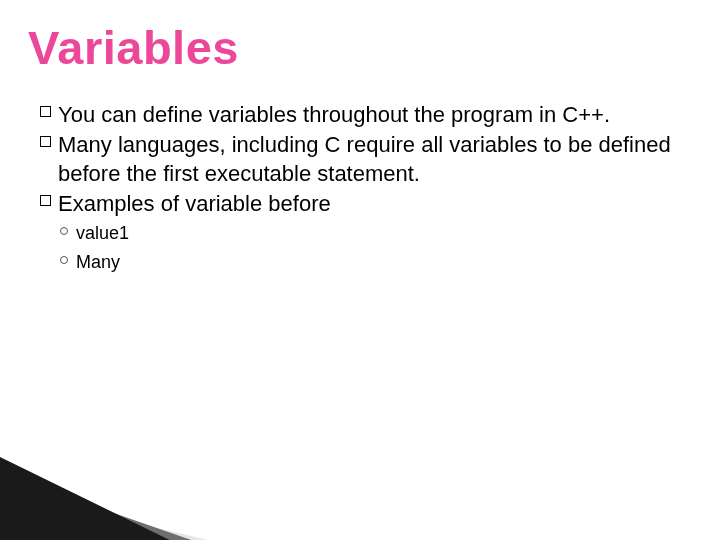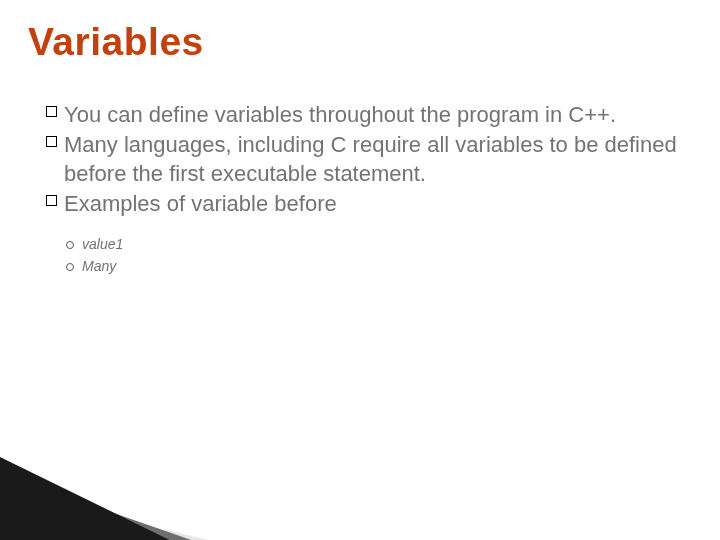--- a/index.html
+++ b/index.html
@@ -16,54 +16,53 @@
   .slide {
     position: relative;
     width: 720px;
     height: 540px;
     box-sizing: border-box;
   }
   .title {
     position: absolute;
     top: 20px;
     left: 28px;
-    font-size: 39px;
+    font-size: 47px;
     font-weight: 700;
-    color: #c2410c;
+    color: #ec4899;
     letter-spacing: 0.5px;
   }
   .body {
     position: absolute;
     top: 100px;
-    left: 46px;
+    left: 40px;
     right: 40px;
     font-size: 22px;
     line-height: 1.35;
-    color: #737373;
+    color: #000000;
   }
   .bullet {
     position: relative;
     padding-left: 18px;
     margin-bottom: 0;
   }
   .bullet .sq {
     position: absolute;
     left: 0;
     top: 6px;
     width: 11px;
     height: 11px;
     border: 1.5px solid #000;
     box-sizing: border-box;
   }
   .sub-list {
-    margin-top: 14px;
+    margin-top: 0;
     margin-left: 20px;
-    font-size: 14px;
+    font-size: 18px;
     line-height: 1.6;
-    font-style: italic;
   }
   .sub-item {
     position: relative;
     padding-left: 16px;
   }
   .sub-item .ring {
     position: absolute;
     left: 0;
     top: 8px;
     width: 8px;

